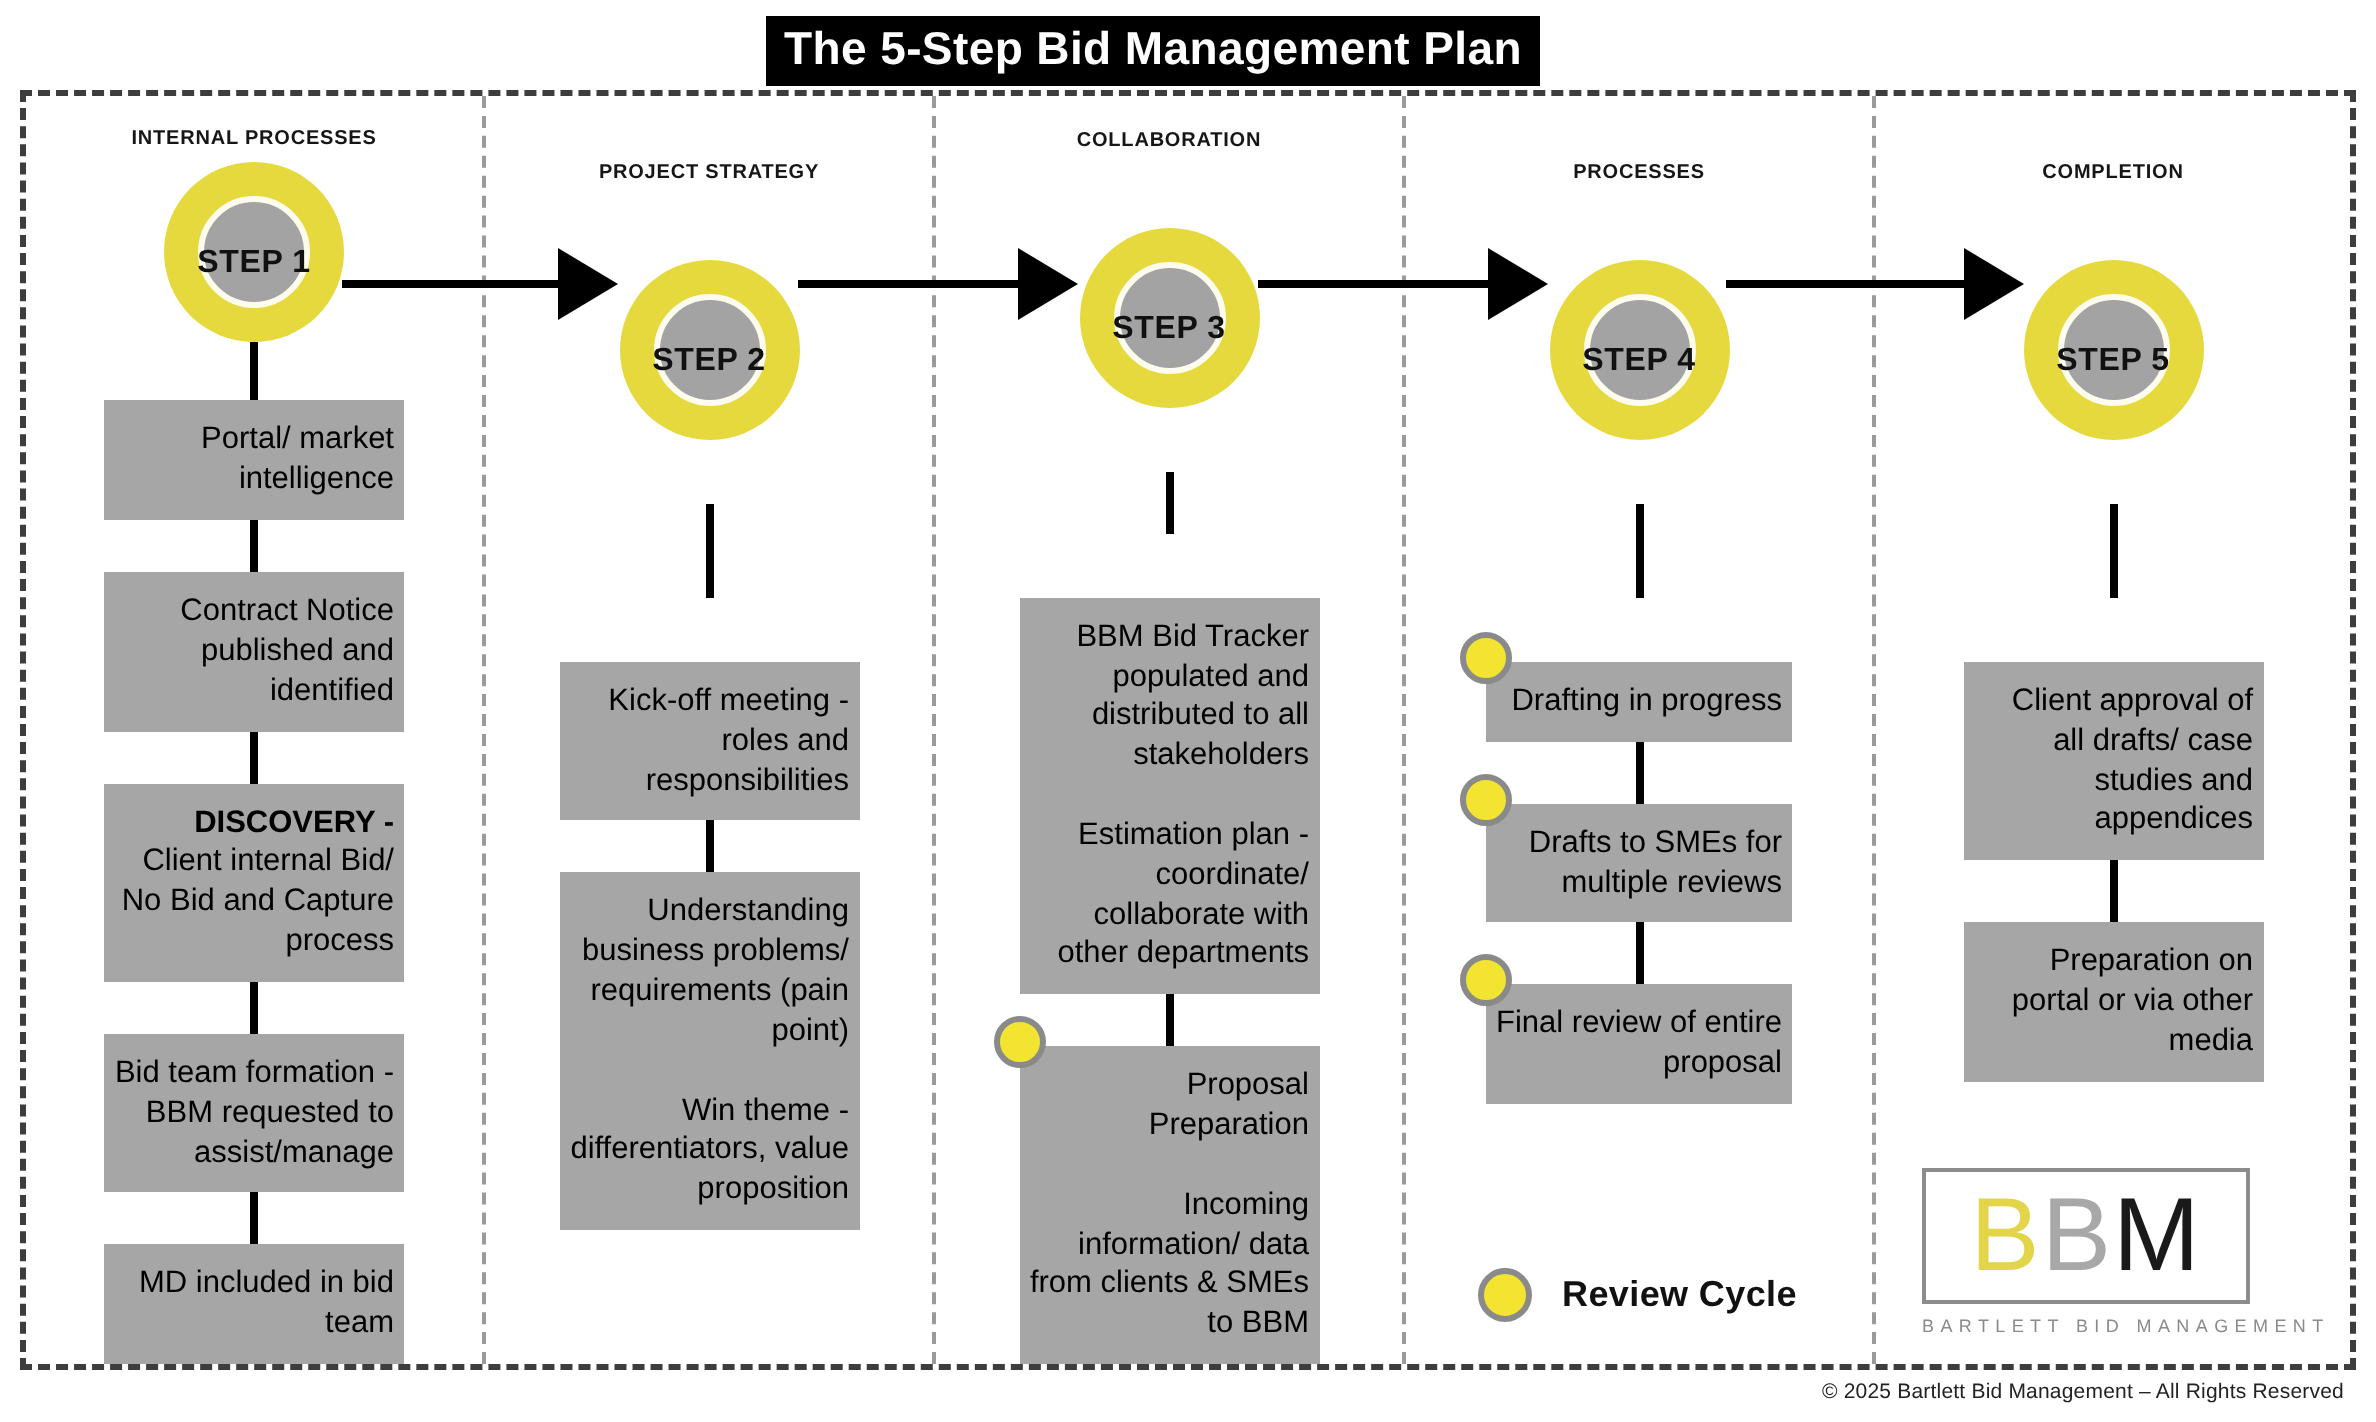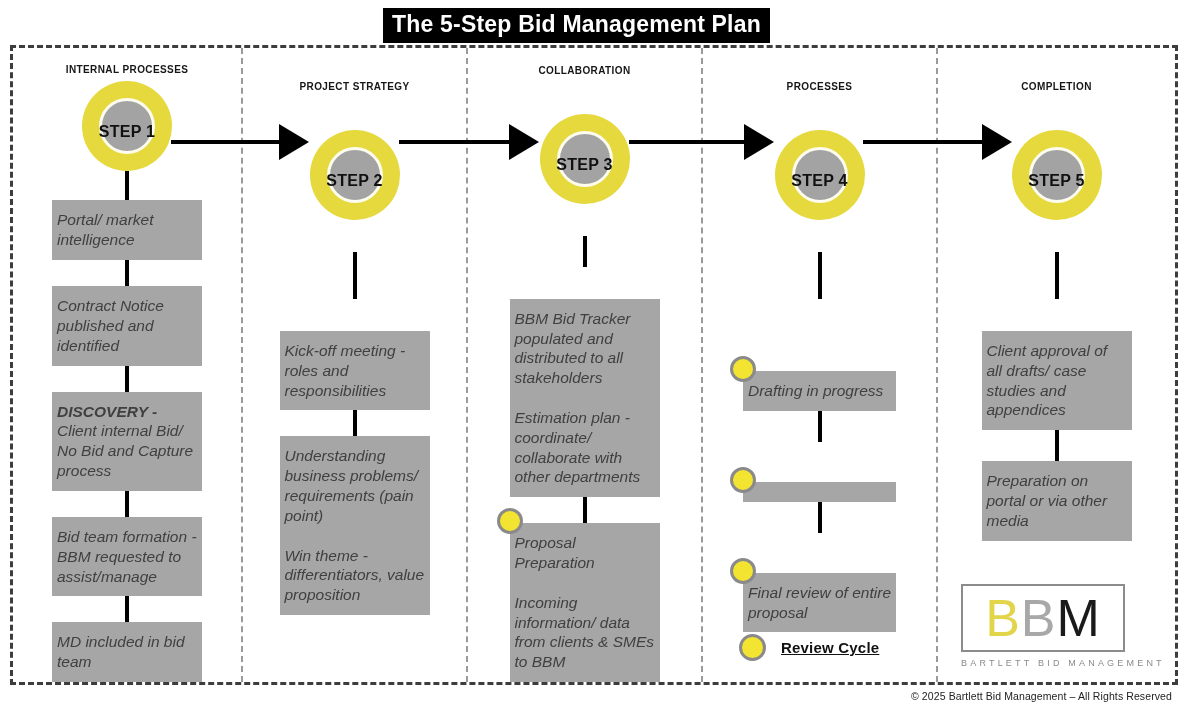--- a/index.html
+++ b/index.html
@@ -55,27 +55,26 @@
   .connector { width: 4px; background: #000; }
   .connector.first { height: 47px; }
   .connector.mid { height: 26px; }
   .col-4 .connector.mid, .col-5 .connector.mid { height: 31px; }
 
   .boxes { display: flex; flex-direction: column; align-items: center; }
 
   .gbox {
     position: relative;
     background: var(--box-gray, #a6a6a6);
-    color: #404040; text-align: left;
+    color: #000000; text-align: right;
     font-size: 15.5px; line-height: 1.28;
     padding: 10px 5px; width: 150px;
     white-space: pre-line;
-    font-style: italic;
-  }
-  .col-4 .gbox { width: 153px; margin-top: 40px; }
+  }
+  .col-4 .gbox { width: 153px; }
   .bold-lead { font-weight: bold; display: block; }
 
   .marker {
     position: absolute; left: -13px; top: -15px;
     width: 26px; height: 26px; border-radius: 50%;
     background: var(--marker-yellow, #f2e431);
     border: 3px solid #8a8a8a;
   }
 
   
@@ -92,21 +91,21 @@
   .arrow-3 { left: 616px; } .arrow-3 .shaft { width: 115px; }
   .arrow-4 { left: 850px; } .arrow-4 .shaft { width: 119px; }
 
   
   .legend { position: absolute; left: 726px; top: 586px; display: flex; align-items: center; gap: 15px; }
   .legend-circle {
     width: 27px; height: 27px; border-radius: 50%;
     background: var(--marker-yellow, #f2e431);
     border: 3px solid #8a8a8a;
   }
-  .legend-label { font-weight: bold; font-size: 15px; color: #111; letter-spacing: 0.2px; text-decoration: underline; }
+  .legend-label { font-weight: bold; font-size: 18px; color: #111; letter-spacing: 0.2px; }
 
   
   .logo { position: absolute; left: 948px; top: 536px; width: 164px; text-align: center; }
   .logo-box {
     border: 2px solid #8c8c8c; height: 68px;
     display: flex; align-items: center; justify-content: center;
     background: #fff;
   }
   .logo-box span { font-size: 52px; line-height: 1; letter-spacing: 1px; font-weight: 400; }
   .logo-b1 { color: #e2d54a; }
@@ -193,21 +192,21 @@
       <div class="phase">PROCESSES</div>
       <div class="ring">
         <div class="inner-circle">
           <span>STEP 4</span>
         </div>
       </div>
       <div class="connector first"></div>
       <div class="boxes">
         <div class="gbox"><span class="marker"></span><span>Drafting in progress</span></div>
         <div class="connector mid"></div>
-        <div class="gbox"><span class="marker"></span></div>
+        <div class="gbox"><span class="marker"></span><span>Drafts to SMEs for multiple reviews</span></div>
         <div class="connector mid"></div>
         <div class="gbox"><span class="marker"></span><span>Final review of entire proposal</span></div>
       </div>
     </div>
 
     <div class="column col-5">
       <div class="phase">COMPLETION</div>
       <div class="ring">
         <div class="inner-circle">
           <span>STEP 5</span>

